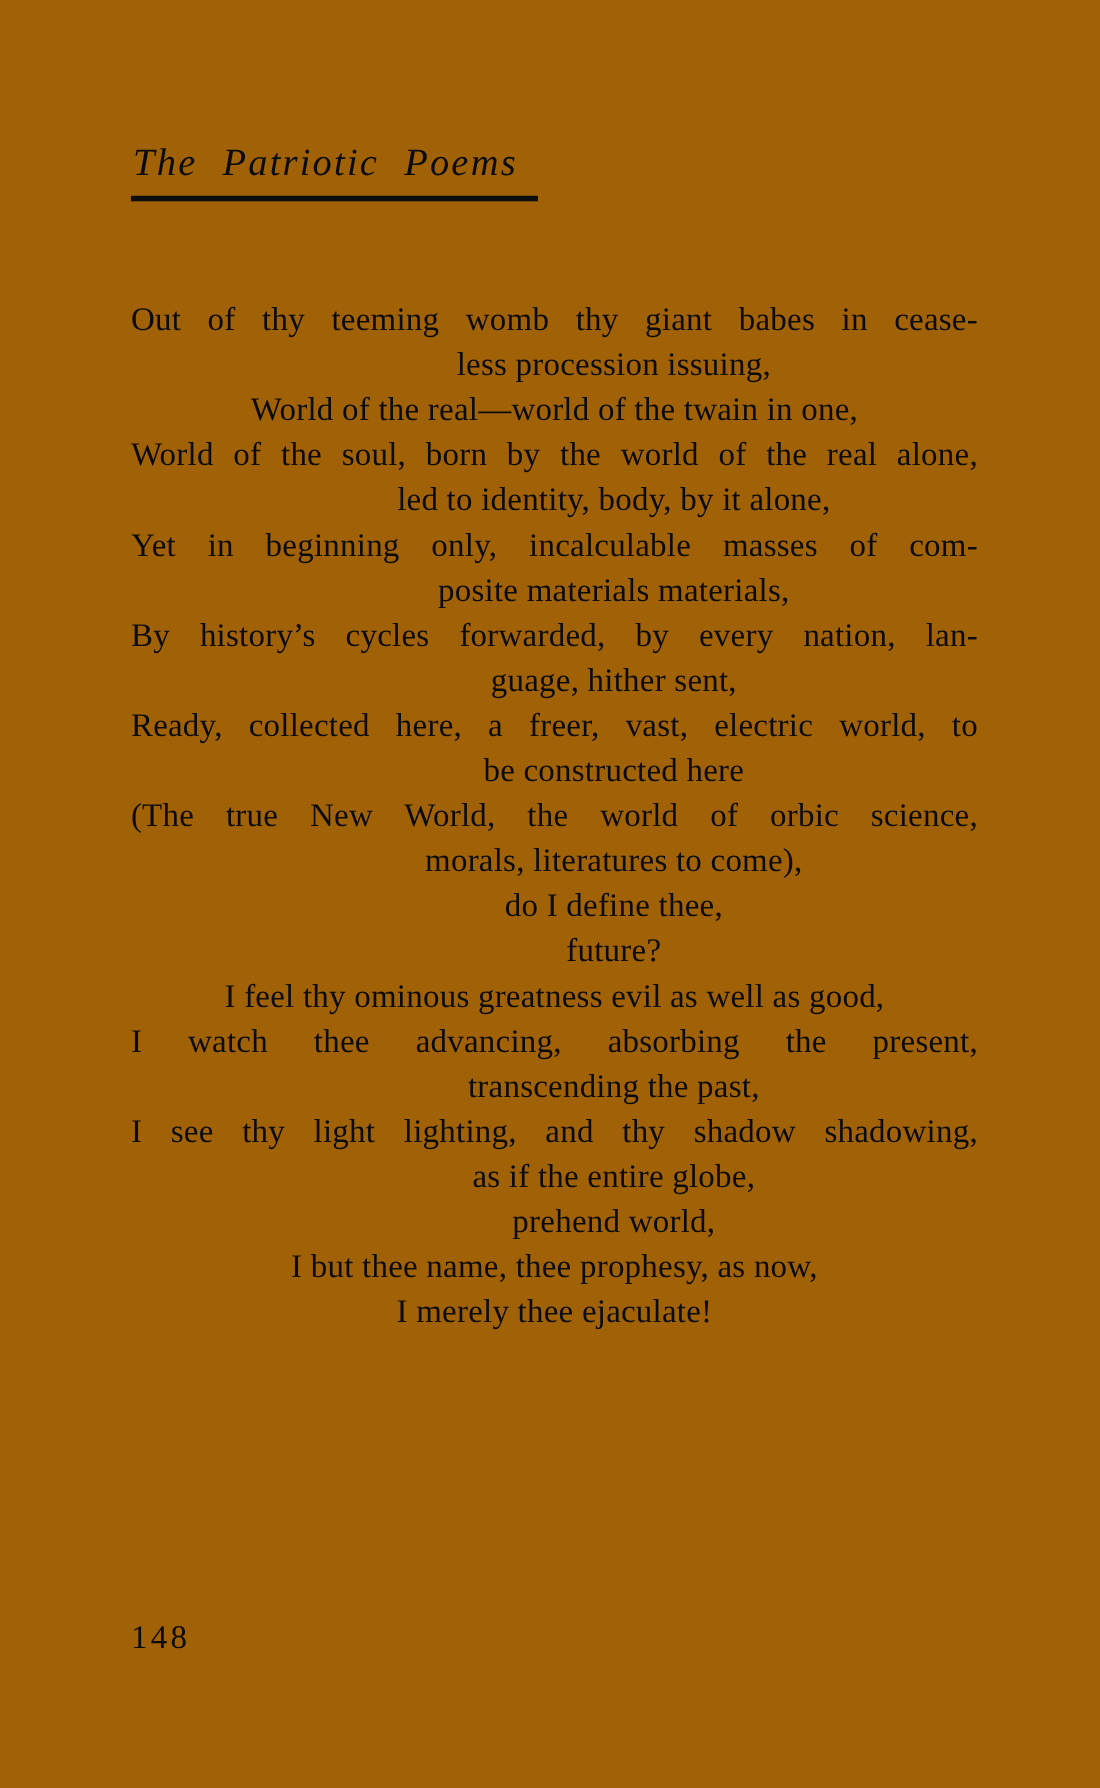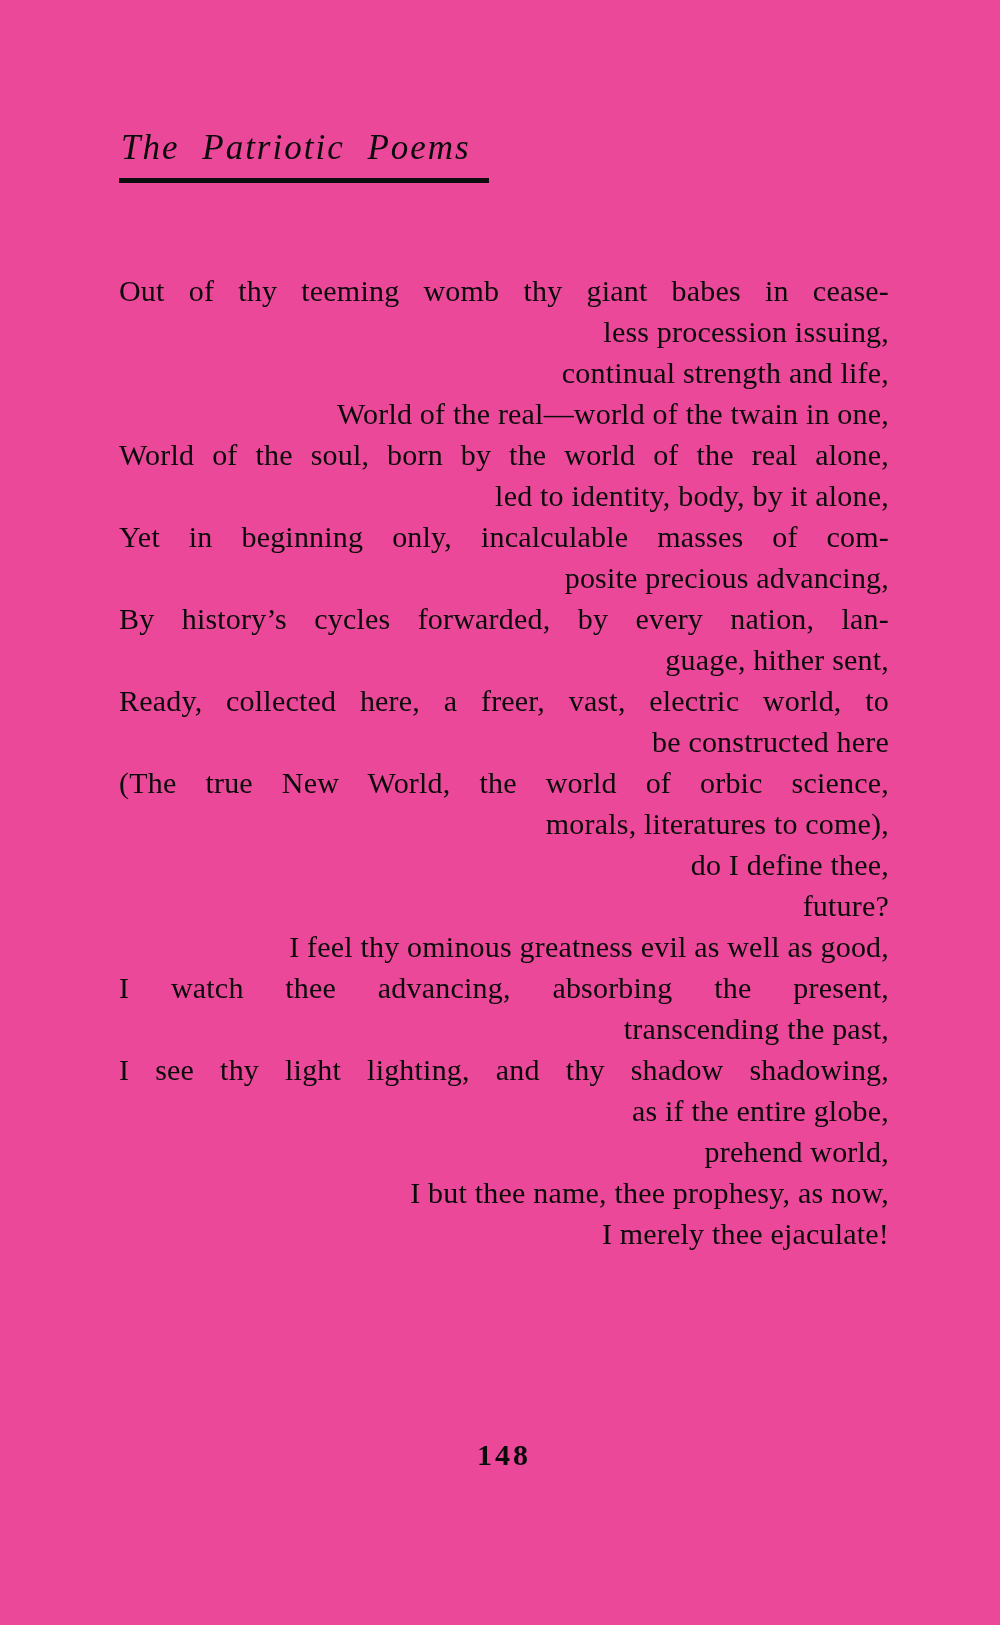--- a/index.html
+++ b/index.html
@@ -4,21 +4,21 @@
 <style>
   html, body {
     margin: 0;
     padding: 0;
     background: #ffffff;
   }
   .page {
     position: relative;
     width: 1000px;
     height: 1625px;
-    background: #ec4899;
+    background: #a16207;
     color: #0b0b0b;
     font-family: "Liberation Serif", "DejaVu Serif", serif;
     overflow: hidden;
   }
   .running-head {
     position: absolute;
     left: 119px;
     top: 126px;
   }
   .running-head .title {
@@ -34,61 +34,58 @@
   .poem {
     position: absolute;
     left: 119px;
     top: 270px;
     width: 770px;
     font-size: 30px;
     line-height: 41px;
     letter-spacing: 0.2px;
   }
   .poem .line {
-    text-align: right;
+    text-align: center;
   }
   .poem .line.just {
     text-align: justify;
     text-align-last: justify;
     text-justify: inter-word;
   }
   .poem .line.indent {
     padding-left: 108px;
   }
   .footer {
     position: absolute;
     left: 119px;
-    top: 1438px;
+    top: 1472px;
     width: 770px;
-    text-align: center;
-    font-weight: bold;
   }
   .page-number {
     font-size: 30px;
     letter-spacing: 3px;
   }
 </style>
 </head>
 <body>
 
 <div class="page">
 
   <div class="running-head">
     <span class="title">The Patriotic Poems</span>
   </div>
 
   <div class="poem" id="poem">
       <div class="line just">Out of thy teeming womb thy giant babes in cease-</div>
       <div class="line indent">less procession issuing,</div>
-      <div class="line indent">continual strength and life,</div>
       <div class="line">World of the real—world of the twain in one,</div>
       <div class="line just">World of the soul, born by the world of the real alone,</div>
       <div class="line indent">led to identity, body, by it alone,</div>
       <div class="line just">Yet in beginning only, incalculable masses of com-</div>
-      <div class="line indent">posite precious advancing,</div>
+      <div class="line indent">posite materials materials,</div>
       <div class="line just">By history’s cycles forwarded, by every nation, lan-</div>
       <div class="line indent">guage, hither sent,</div>
       <div class="line just">Ready, collected here, a freer, vast, electric world, to</div>
       <div class="line indent">be constructed here</div>
       <div class="line just">(The true New World, the world of orbic science,</div>
       <div class="line indent">morals, literatures to come),</div>
       <div class="line indent">do I define thee,</div>
       <div class="line indent">future?</div>
       <div class="line">I feel thy ominous greatness evil as well as good,</div>
       <div class="line just">I watch thee advancing, absorbing the present,</div>

